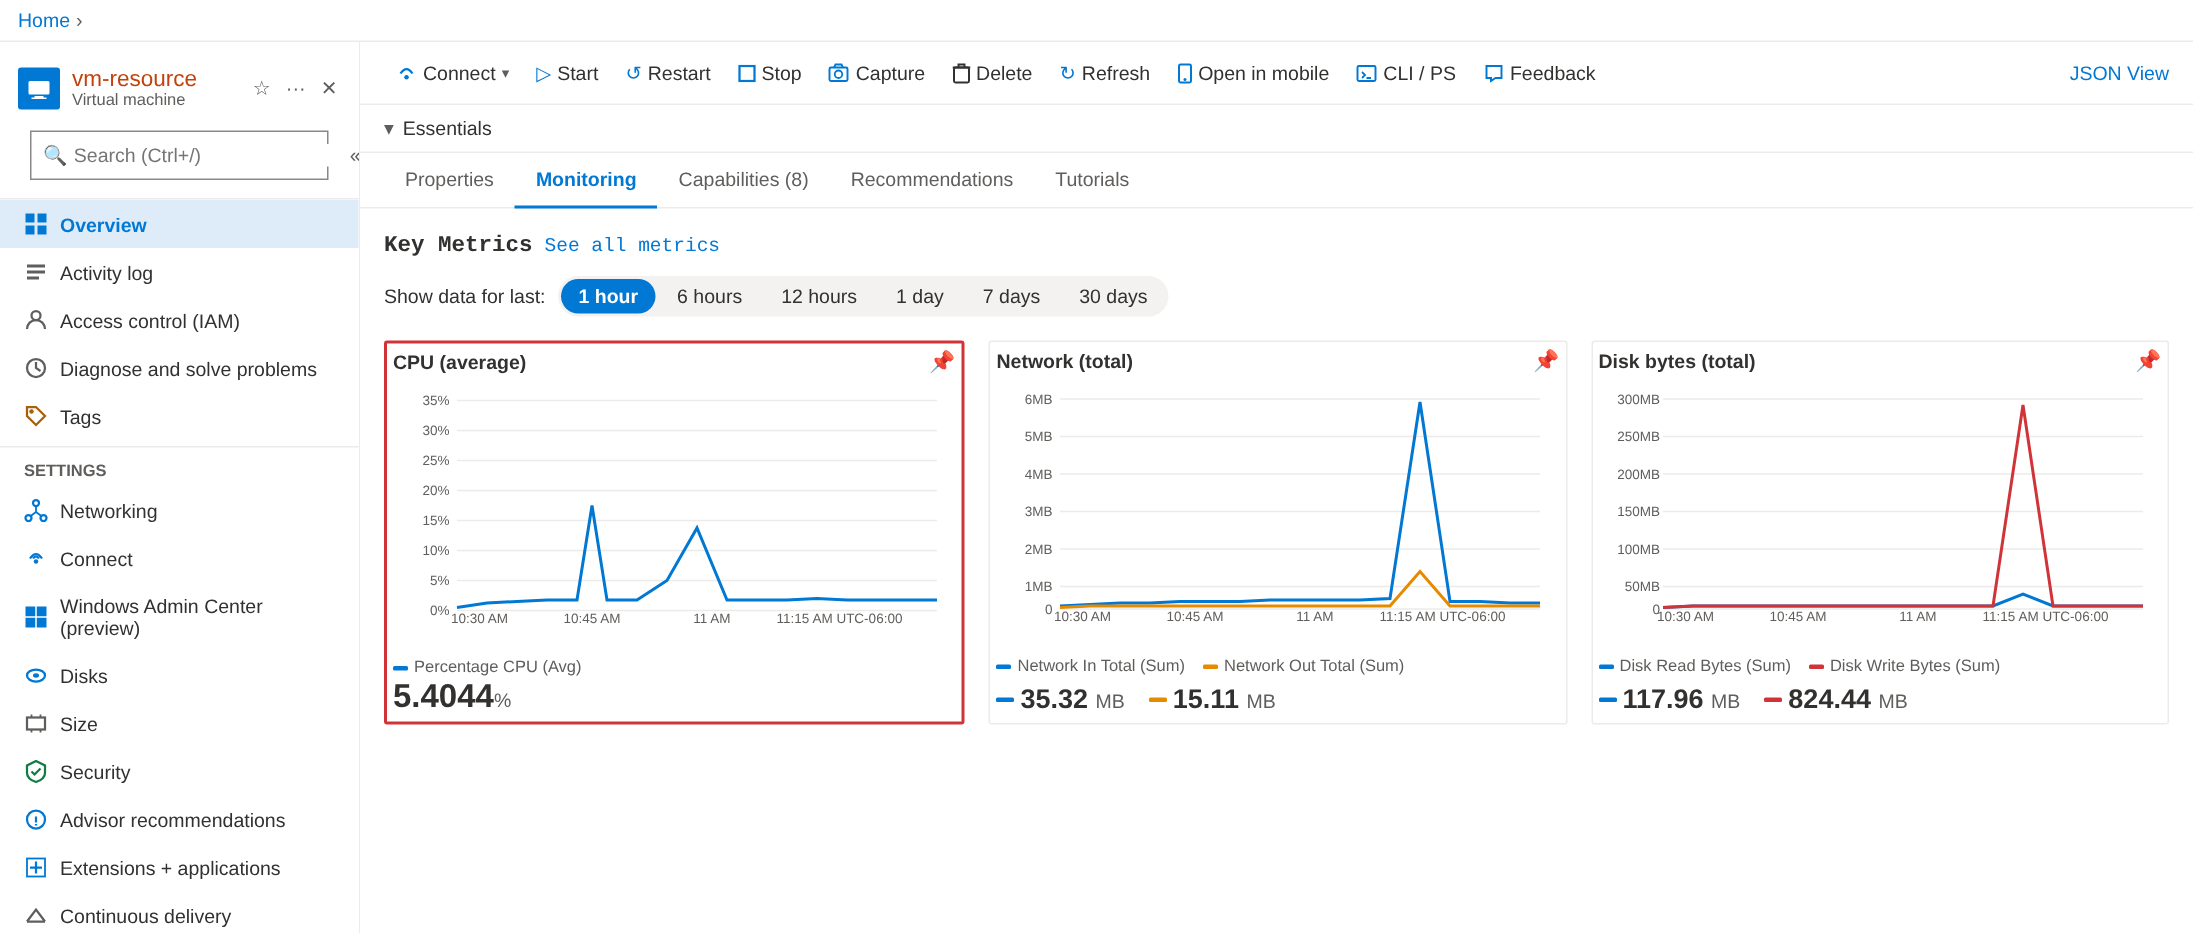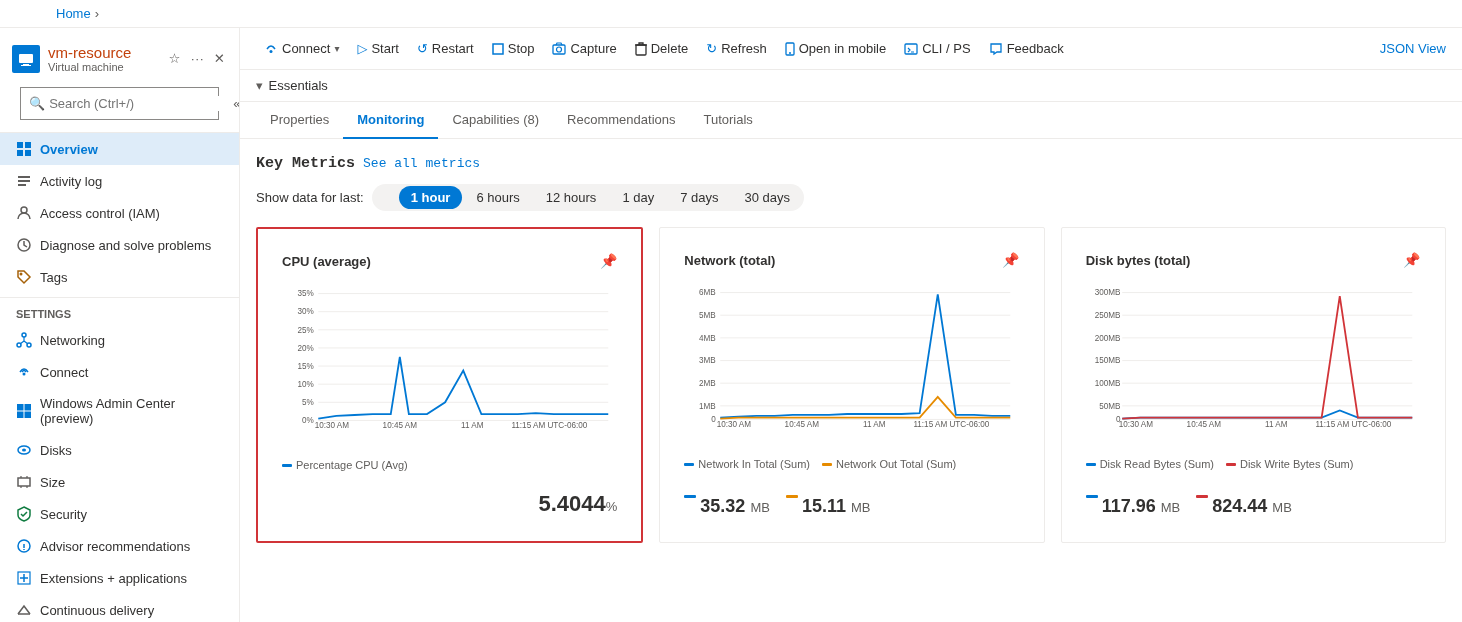--- a/index.html
+++ b/index.html
@@ -56,54 +56,54 @@
     
     .monitoring-content { padding: 16px; }
     .key-metrics-header { display: flex; align-items: center; gap: 8px; margin-bottom: 12px; font-family: Liberation Mono, monospace; }
     .key-metrics-title { font-size: 15px; font-weight: 600; color: #323130; }
     .see-all-link { color: #0078d4; font-size: 13px; text-decoration: none; cursor: pointer; }
 
     .time-filter { display: flex; align-items: center; gap: 8px; margin-bottom: 16px; }
     .time-filter-label { font-size: 13px; color: #323130; }
     .time-pills { display: flex; align-items: center; background: #f3f2f1; border-radius: 16px; padding: 2px; gap: 2px; }
     .time-pill { padding: 4px 12px; border-radius: 14px; font-size: 13px; cursor: pointer; color: #323130; border: none; background: none; }
-    .time-pill.active { background: #0078d4; color: #fff; font-weight: 600; margin-left: 25px; }
+    .time-pill.active { background: #0078d4; color: #fff; font-weight: 600; }
 
     
     .charts-grid { display: flex; gap: 16px; }
-    .chart-card { flex: 1; border: 1px solid #edebe9; background: #fff; border-radius: 2px; padding: 24px; }
+    .chart-card { flex: 1; border: 1px solid #edebe9; background: #fff; border-radius: 2px; padding: 4px; }
     .chart-card.selected { border: 2px solid #d13438; }
     .chart-card-header { display: flex; align-items: center; justify-content: space-between; margin-bottom: 8px; }
     .chart-title { font-size: 13px; font-weight: 600; color: #323130; }
     .pin-icon { color: #605e5c; cursor: pointer; font-size: 14px; }
 
     .chart-area { height: 160px; position: relative; width: 100%; }
     .chart-svg { width: 100%; height: 100%; }
 
     .chart-legend { display: flex; gap: 12px; margin-top: 22px; flex-wrap: wrap; }
     .legend-item { display: flex; align-items: center; gap: 4px; font-size: 11px; color: #605e5c; }
     .legend-dot { width: 10px; height: 3px; border-radius: 1px; }
     .legend-dot.blue { background: #0078d4; }
     .legend-dot.red { background: #d13438; }
     .legend-dot.orange { background: #e68b00; }
 
-    .chart-value { font-size: 22px; font-weight: 700; color: #323130; margin-top: 20px; text-align: right; }
+    .chart-value { font-size: 22px; font-weight: 700; color: #323130; margin-top: 0; }
     .chart-value .unit { font-size: 13px; font-weight: 400; color: #605e5c; }
 
     .chart-values-row { display: flex; gap: 16px; margin-top: 6px; }
     .chart-val-item { display: flex; align-items: center; gap: 4px; }
     .chart-val-dot { width: 12px; height: 3px; border-radius: 1px; }
   </style>
 </head>
 <body>
 
 <div class="app-container">
 
   <div class="breadcrumb-bar">
-    <span style="cursor:pointer;color:#0078d4;margin-left:44px;">Home</span>
+    <span style="cursor:pointer;color:#0078d4;">Home</span>
     <span class="breadcrumb-sep"> ›</span>
   </div>
 
   <div class="main-layout">
 
     <div class="sidebar">
 
       <div class="sidebar-header">
         <div class="sidebar-resource">
           <div class="vm-icon">

